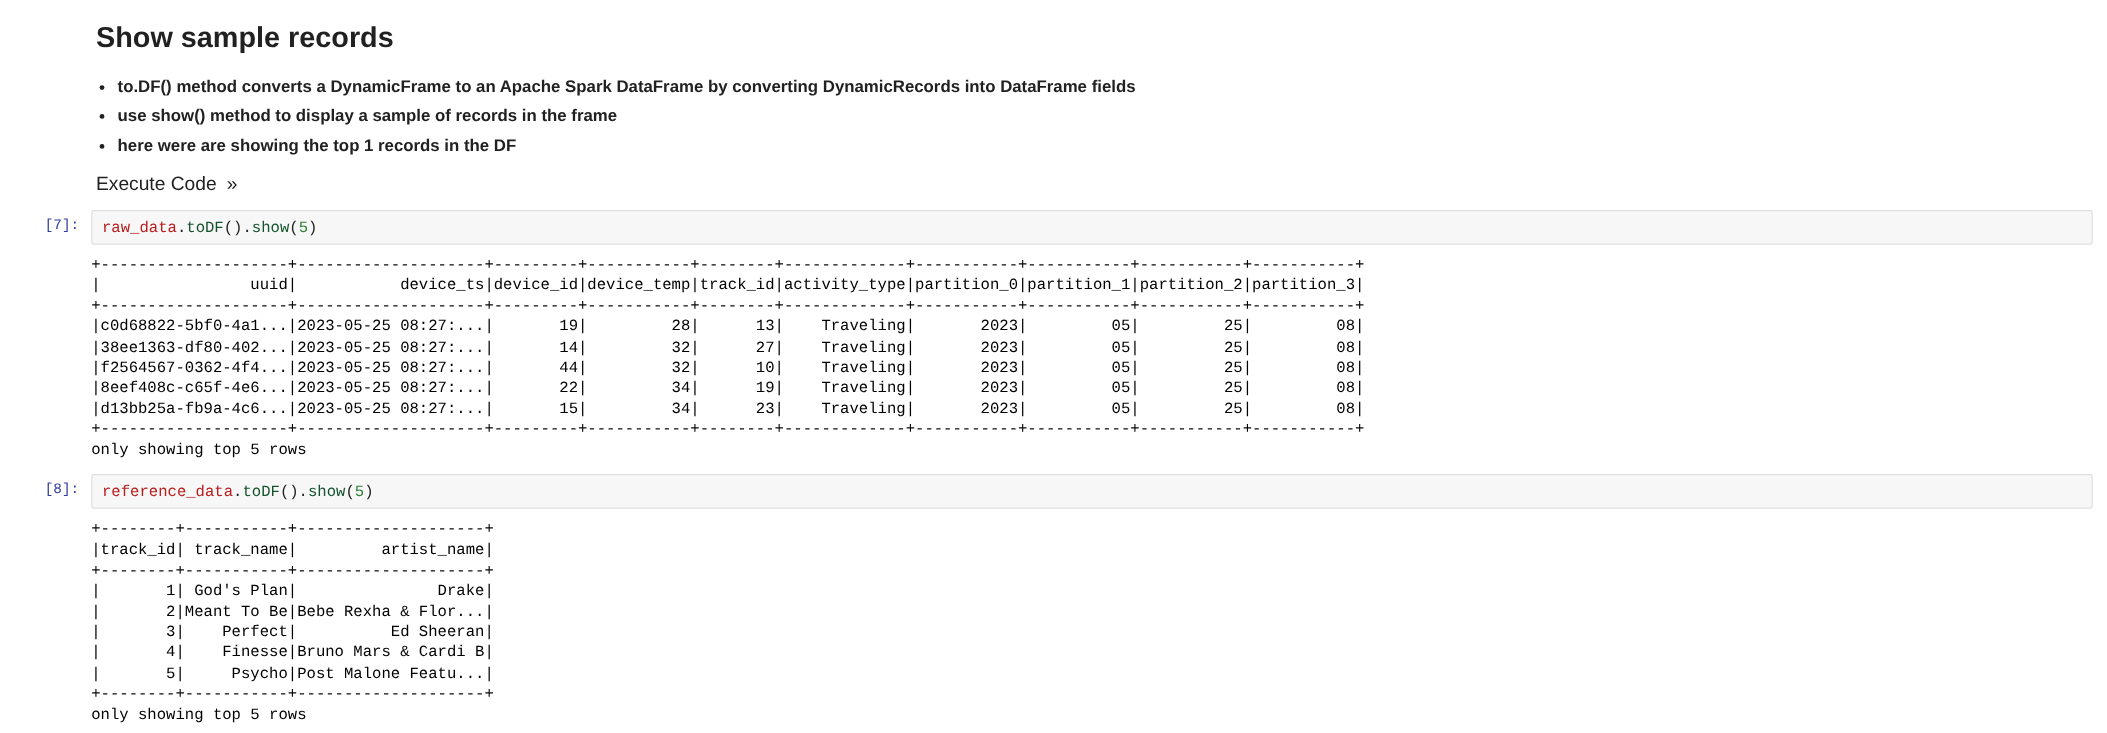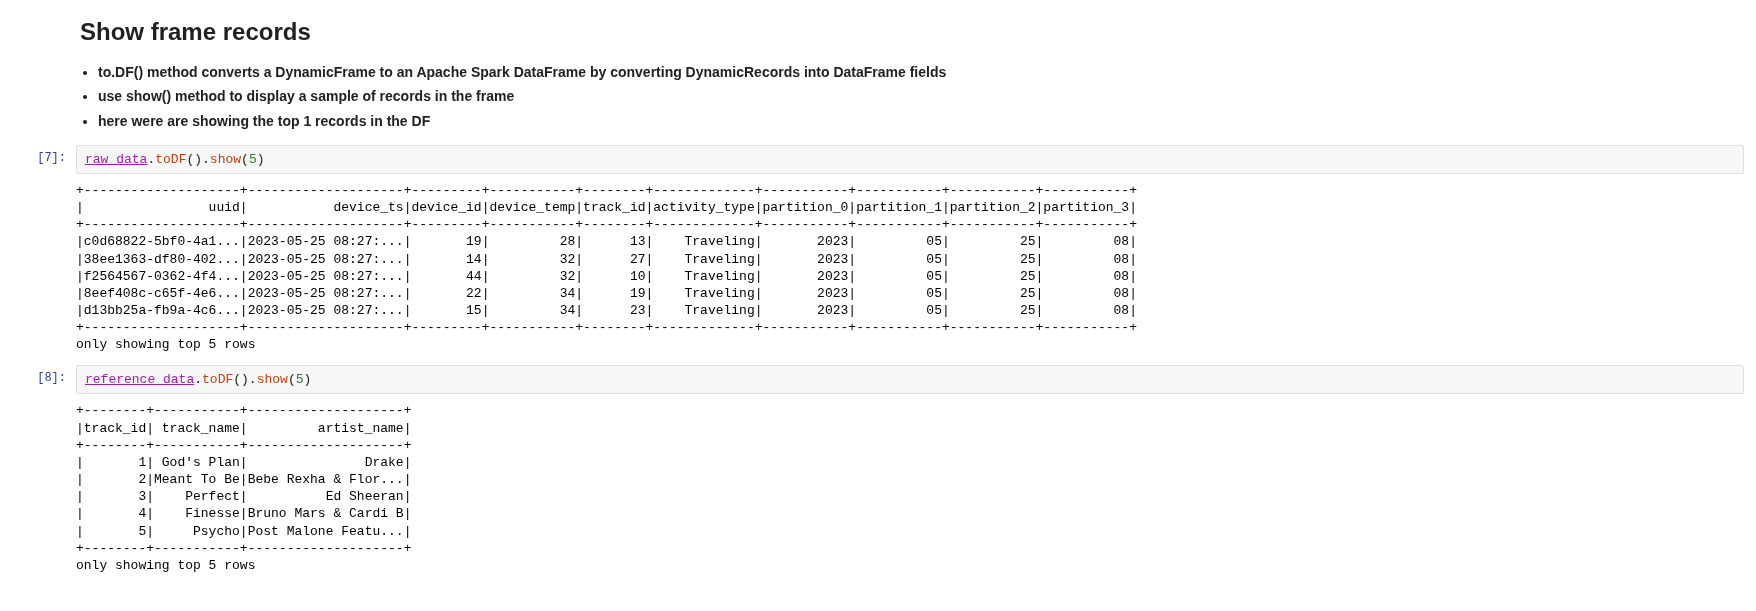--- a/index.html
+++ b/index.html
@@ -32,46 +32,50 @@
       background: #f7f7f7;
       border: 1px solid #e0e0e0;
       border-radius: 2px;
       padding: 6px 8px;
       margin-right: 12px;
       font-family: "SFMono-Regular", Consolas, "Liberation Mono", Menlo, monospace;
       font-size: 13px;
       white-space: pre;
       overflow-x: auto;
     }
-    .code-input .tk-var { color: #a21caf; text-decoration: underline; }
-    .code-input .tk-call { color: #c2410c; }
+    .code-input .tk-var { color: #b91c1c; }
+    .code-input .tk-call { color: #14532d; }
     .code-input .tk-num { color: #2e7d32; }
     .code-output {
       flex: 1;
       padding: 6px 8px 2px 0;
       margin: 2px 12px 10px 76px;
       font-family: "SFMono-Regular", Consolas, "Liberation Mono", Menlo, monospace;
       font-size: 13px;
       white-space: pre;
       color: #000;
       line-height: 1.32;
     }
   </style>
 </head>
 <body>
 
 <div class="notebook">
 
   <div class="md-block">
-    <h2>Show frame records</h2>
+    <h2>Show sample records</h2>
     <ul class="notes">
       <li>to.DF() method converts a DynamicFrame to an Apache Spark DataFrame by converting DynamicRecords into DataFrame fields</li>
       <li>use show() method to display a sample of records in the frame</li>
       <li>here were are showing the top 1 records in the DF</li>
     </ul>
+    <h3>
+      <span>Execute Code</span>
+      <span class="arrow">»</span>
+    </h3>
   </div>
 
   <div class="cell">
     <div class="prompt">[7]:</div>
     <div class="code-input"><span class="tk-var">raw_data</span><span>.</span><span class="tk-call">toDF</span><span>().</span><span class="tk-call">show</span><span>(</span><span class="tk-num">5</span><span>)</span></div>
   </div>
   <div class="code-output" id="out-0">+--------------------+--------------------+---------+-----------+--------+-------------+-----------+-----------+-----------+-----------+
 |                uuid|           device_ts|device_id|device_temp|track_id|activity_type|partition_0|partition_1|partition_2|partition_3|
 +--------------------+--------------------+---------+-----------+--------+-------------+-----------+-----------+-----------+-----------+
 |c0d68822-5bf0-4a1...|2023-05-25 08:27:...|       19|         28|      13|    Traveling|       2023|         05|         25|         08|

